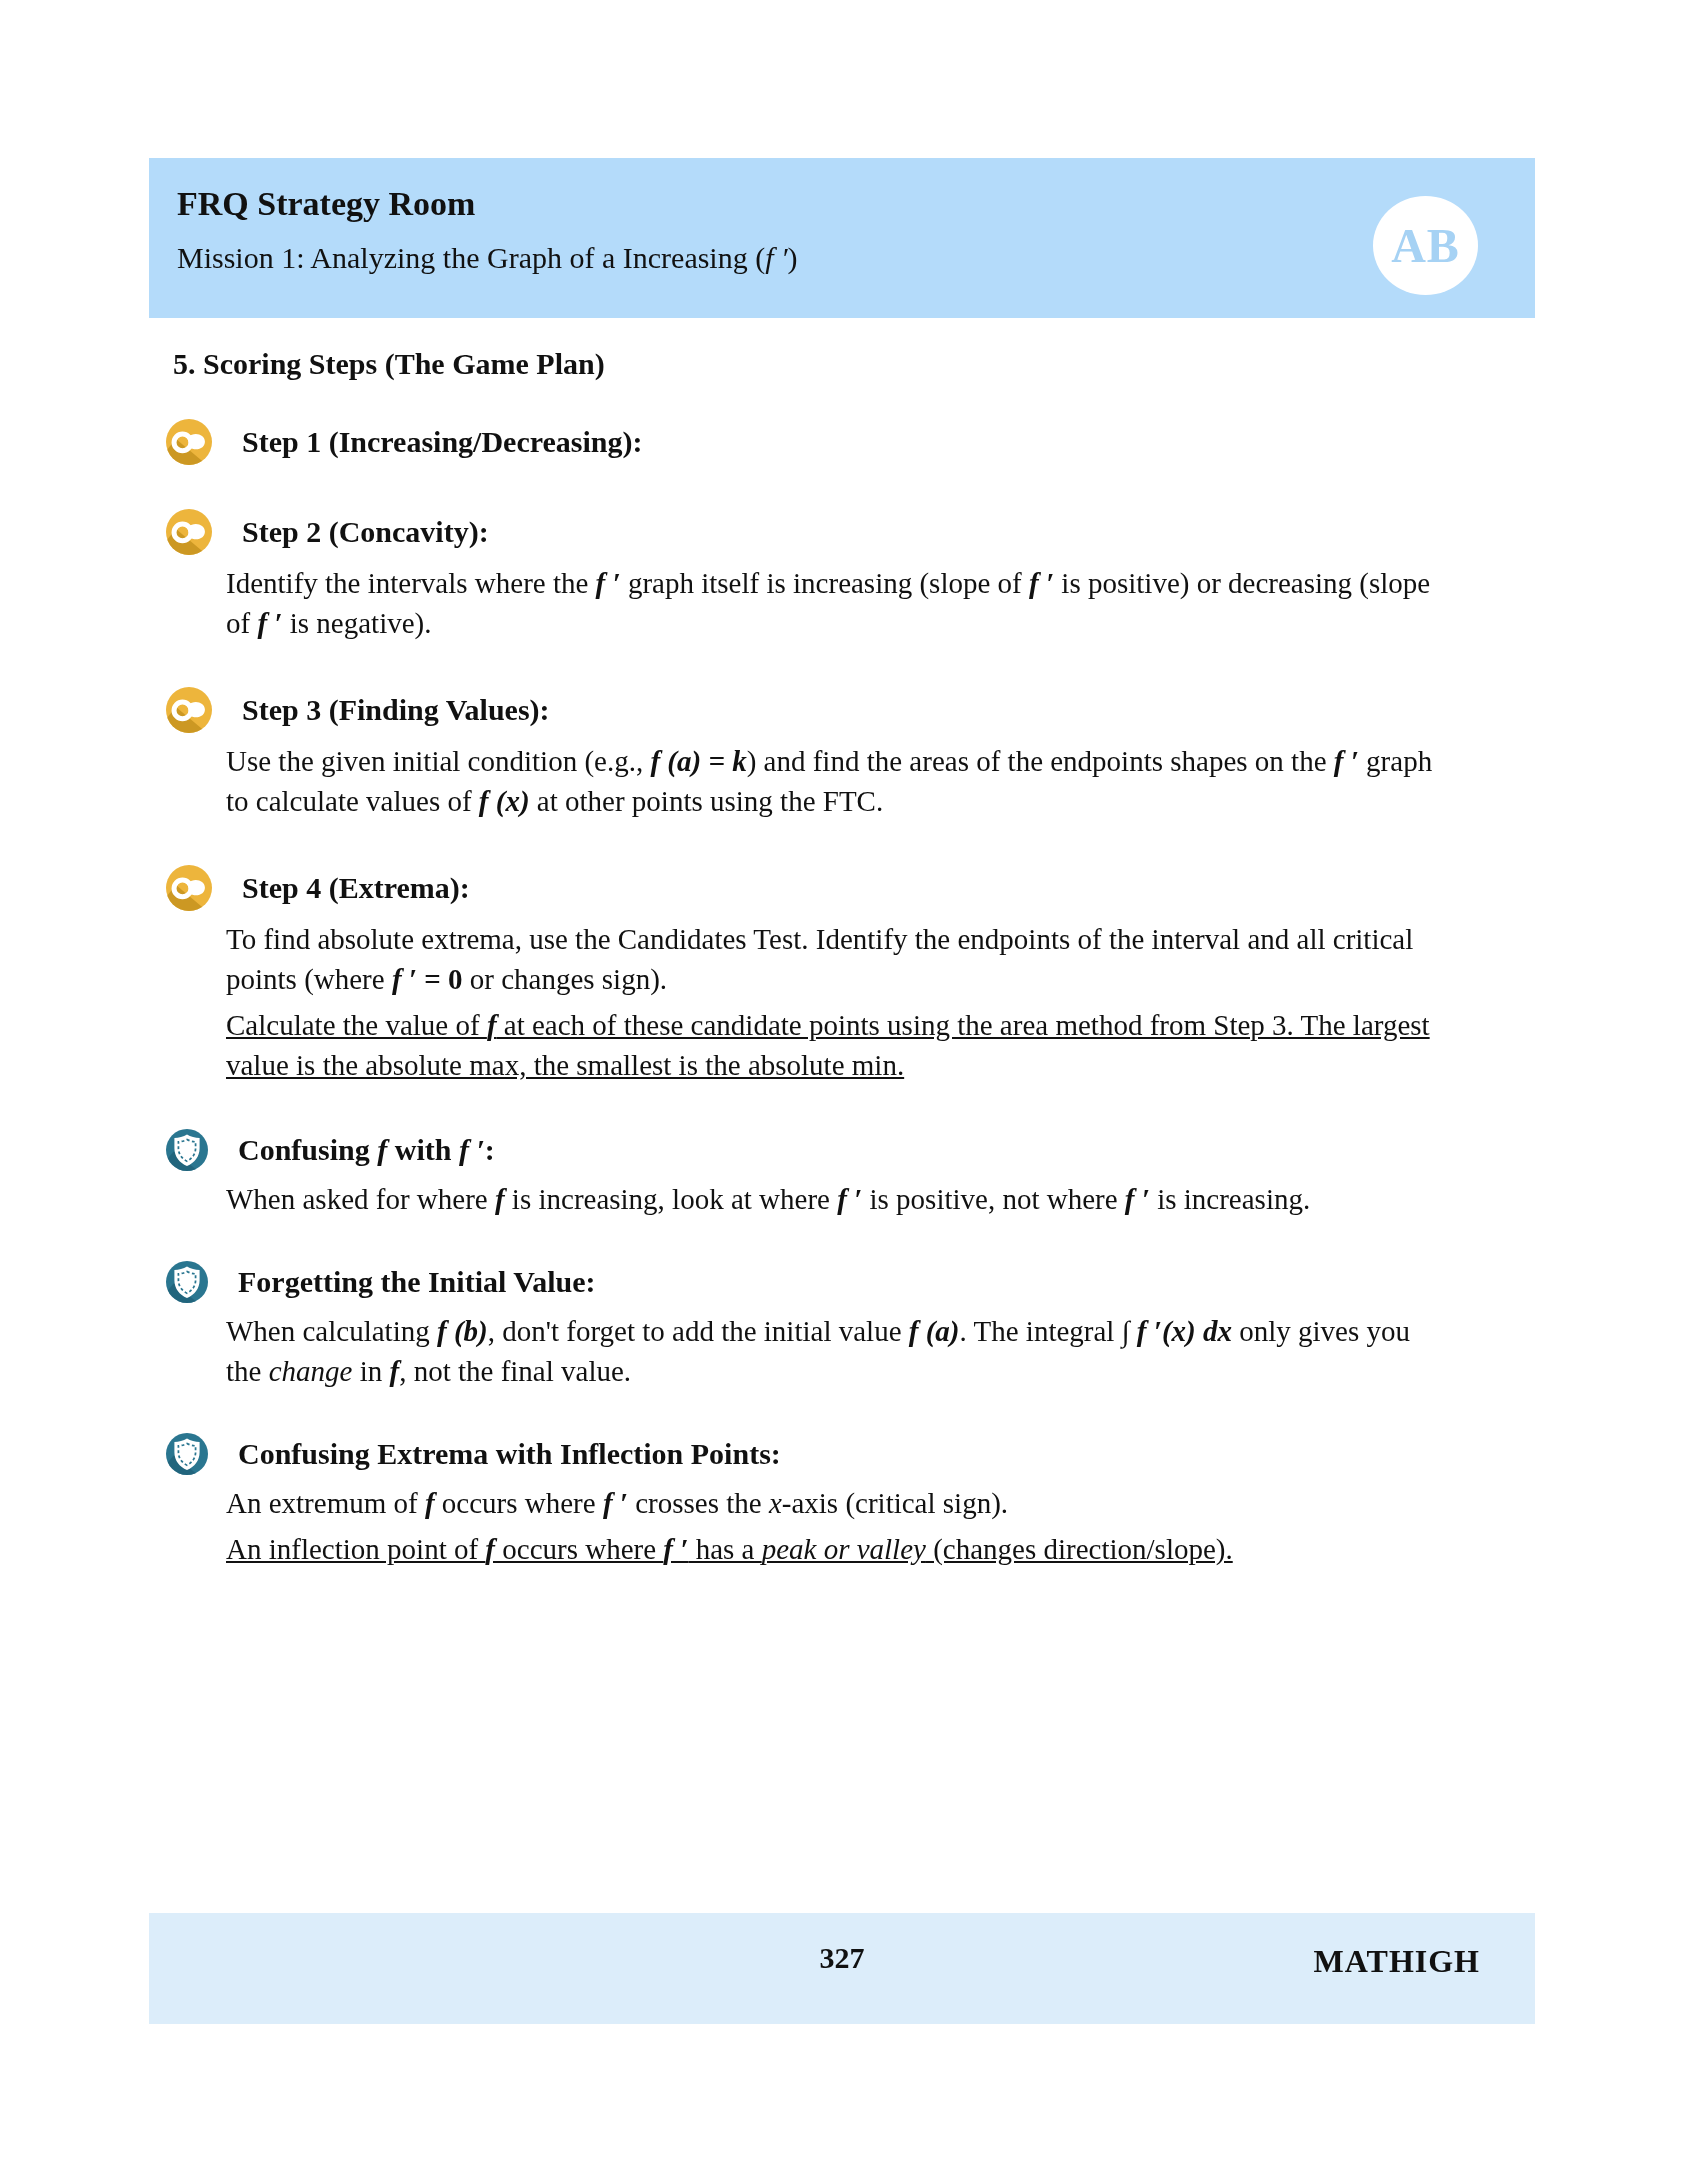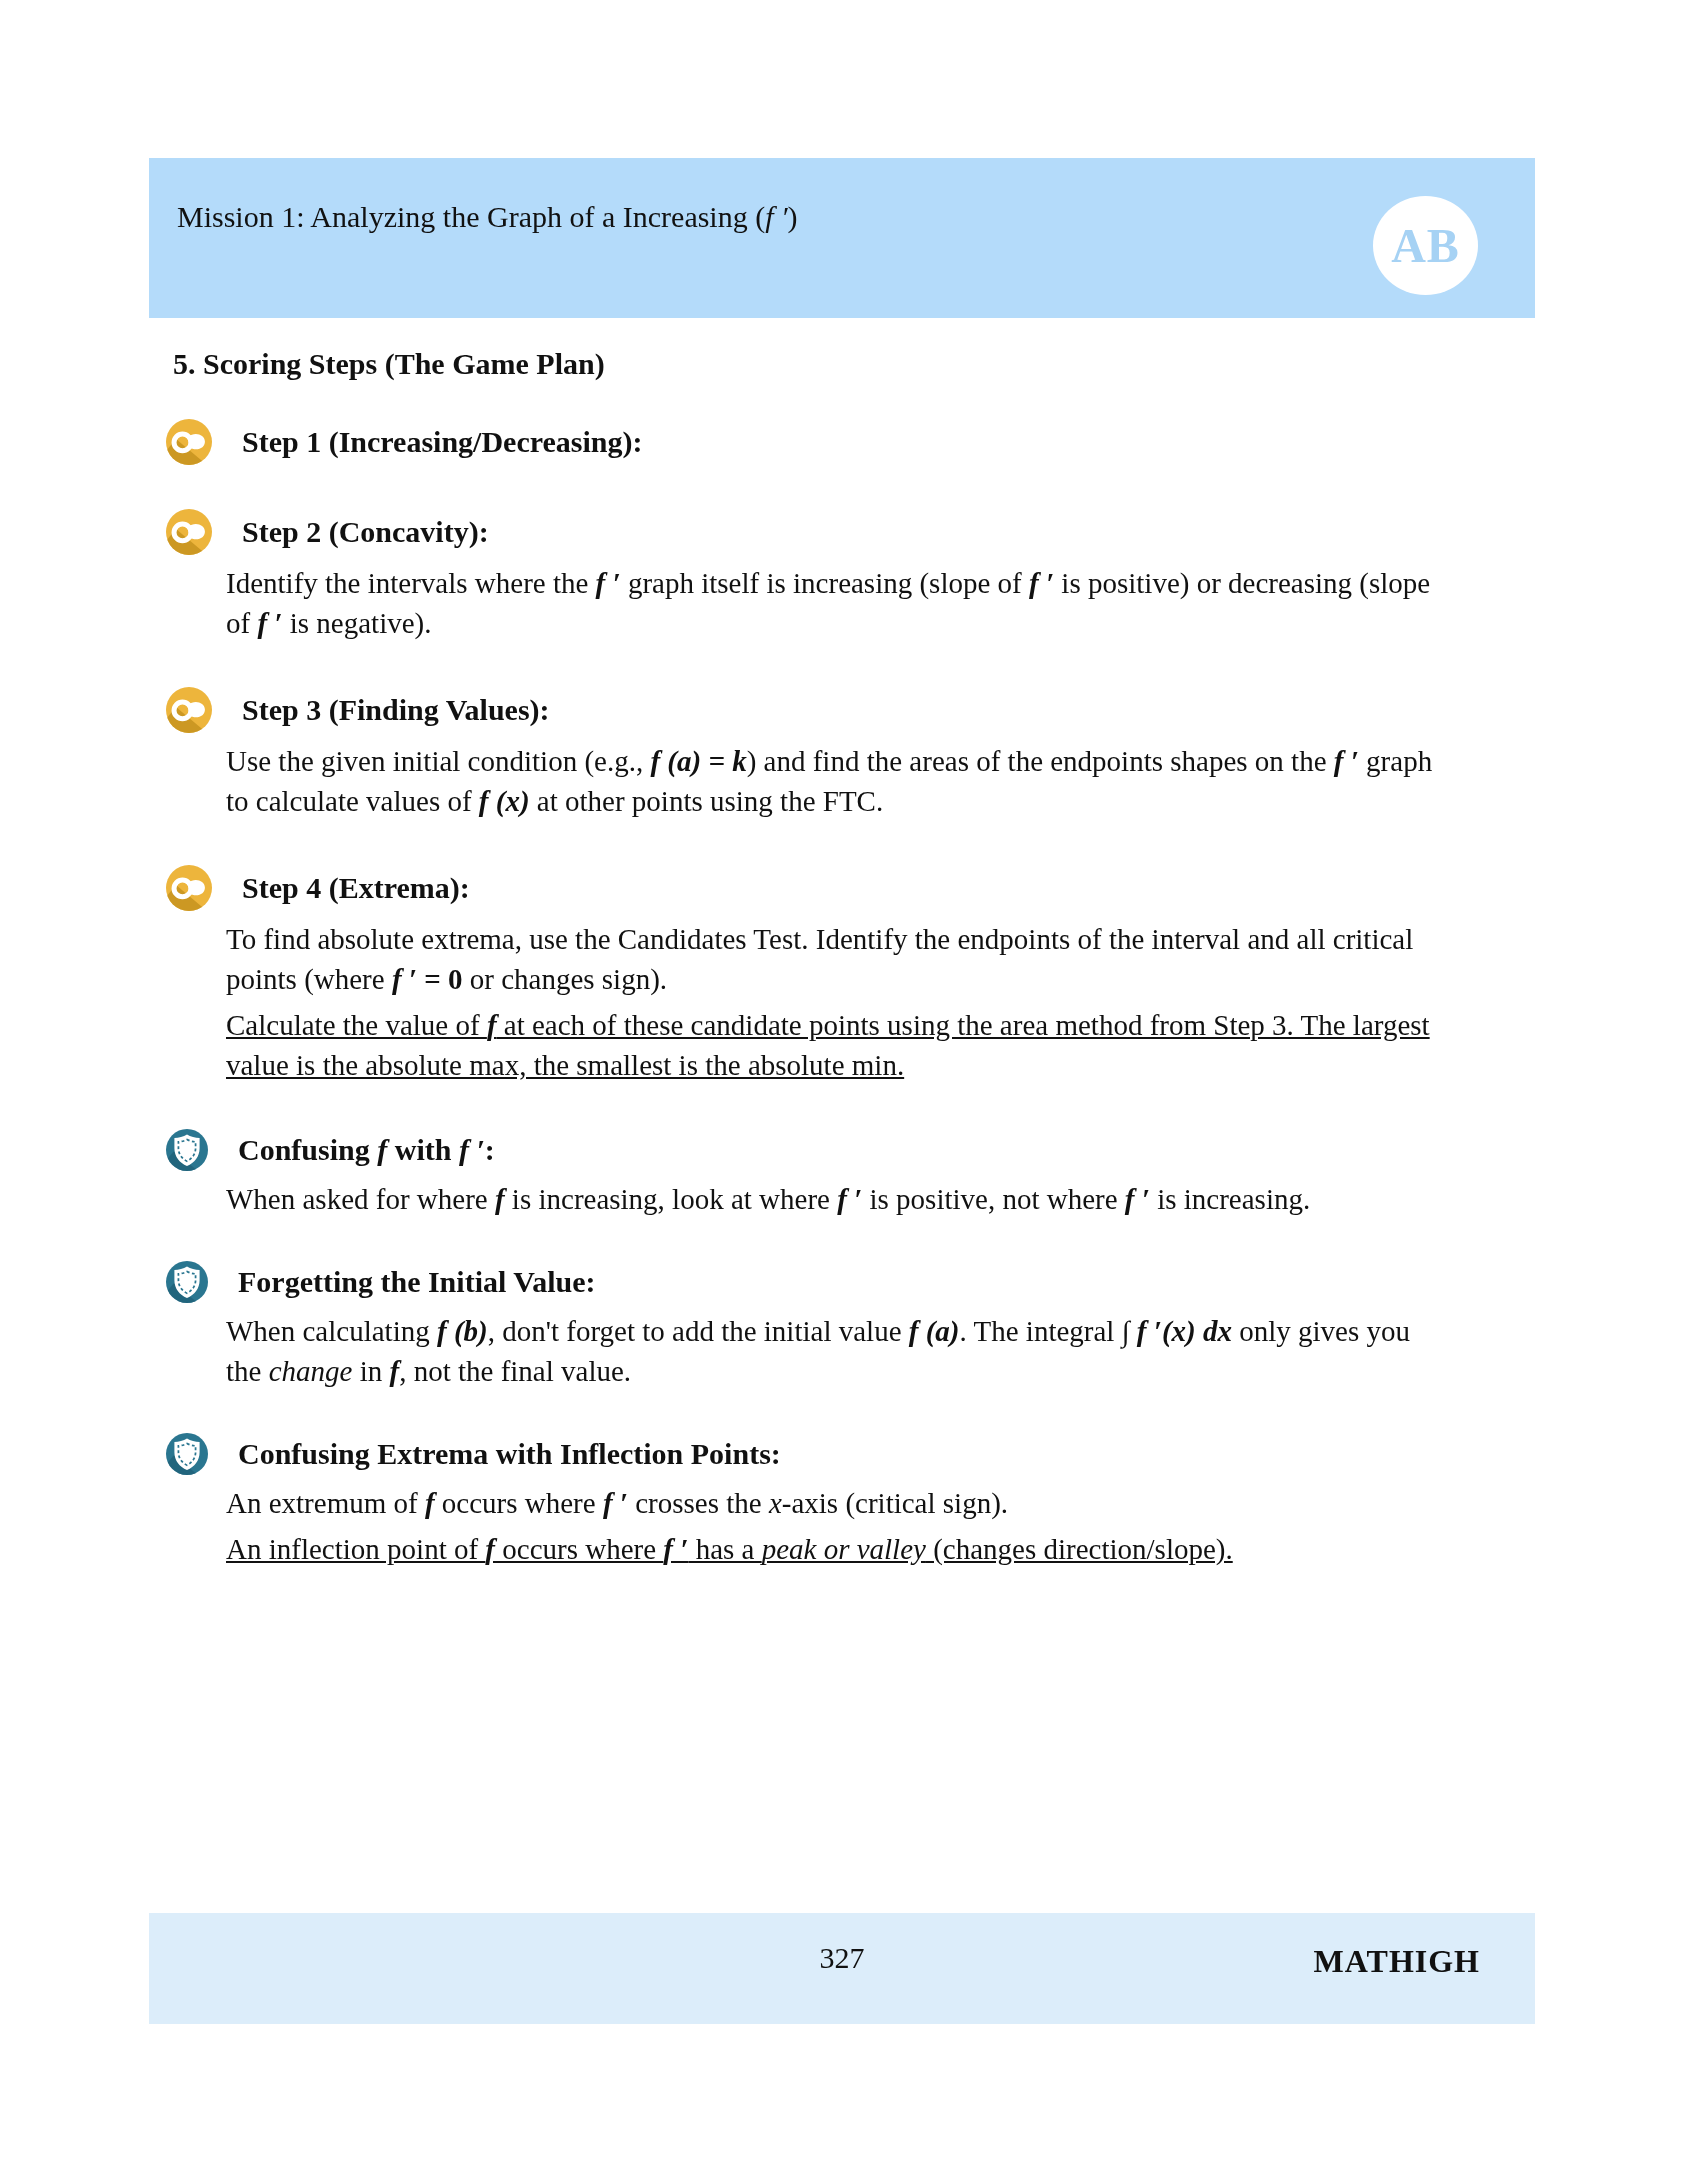--- a/index.html
+++ b/index.html
@@ -45,29 +45,30 @@
   
   .icon-circle{position:relative;border-radius:50%;overflow:hidden;flex:0 0 auto;}
   .step-ic{width:46px;height:46px;background:var(--step_icon_bg);}
   .step-ic .shadow{position:absolute;left:10px;top:20px;width:59px;height:40px;background:var(--step_icon_shadow);transform:rotate(40deg);transform-origin:0 0;opacity:.85;}
   .trap-ic{width:42px;height:42px;background:var(--trap_icon_bg);}
   .trap-ic .shadow{position:absolute;left:8px;top:22px;width:55px;height:36px;background:var(--trap_icon_shadow);transform:rotate(40deg);transform-origin:0 0;opacity:.6;}
   .icon-circle svg{position:absolute;left:0;top:0;width:100%;height:100%;}
 
   
   .ftr{position:absolute;left:149px;top:1913px;width:1386px;height:111px;background:var(--footer_bg);}
-  .ftr-page{position:absolute;left:0;right:0;top:28px;text-align:center;font-size:30px;font-weight:normal;}
+  .ftr-page{position:absolute;left:0;right:0;top:28px;text-align:center;font-size:30px;font-weight:bold;}
   .ftr-brand{position:absolute;right:55px;top:30px;font-size:32px;font-weight:bold;letter-spacing:1px;}
 </style>
 </head>
 <body>
 
 <div class="page">
 
   <div class="hdr">
+    <div class="hdr-title">FRQ Strategy Room</div>
     <div class="hdr-sub"><span>Mission 1: Analyzing the Graph of a Increasing (</span><span class="r-i">f ′</span><span>)</span></div>
     <div class="badge">
       <span>AB</span>
     </div>
   </div>
 
   <div class="content">
 
     <div class="h3">5. Scoring Steps (The Game Plan)</div>
 

